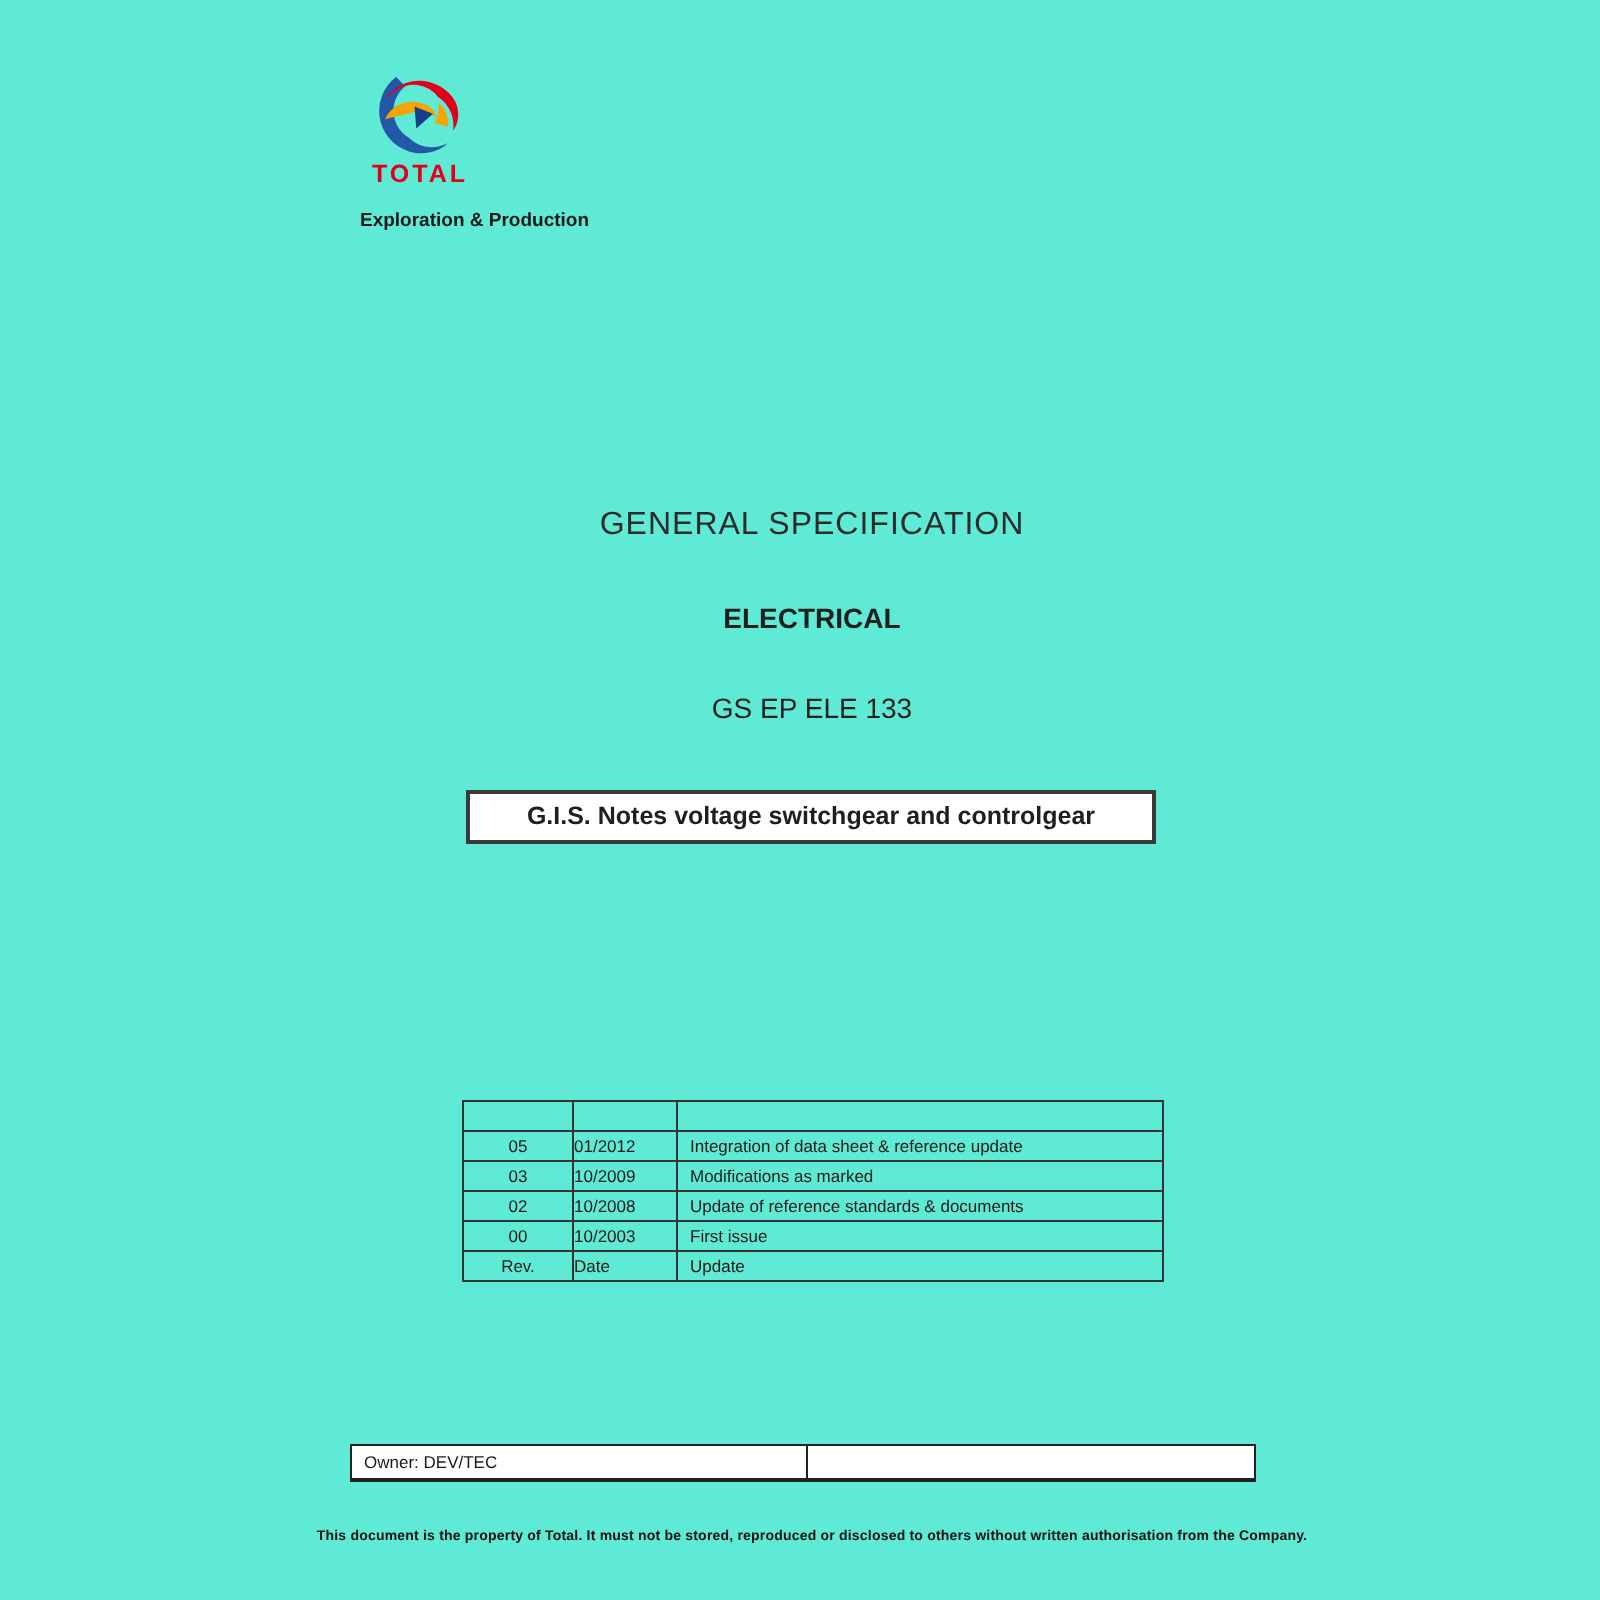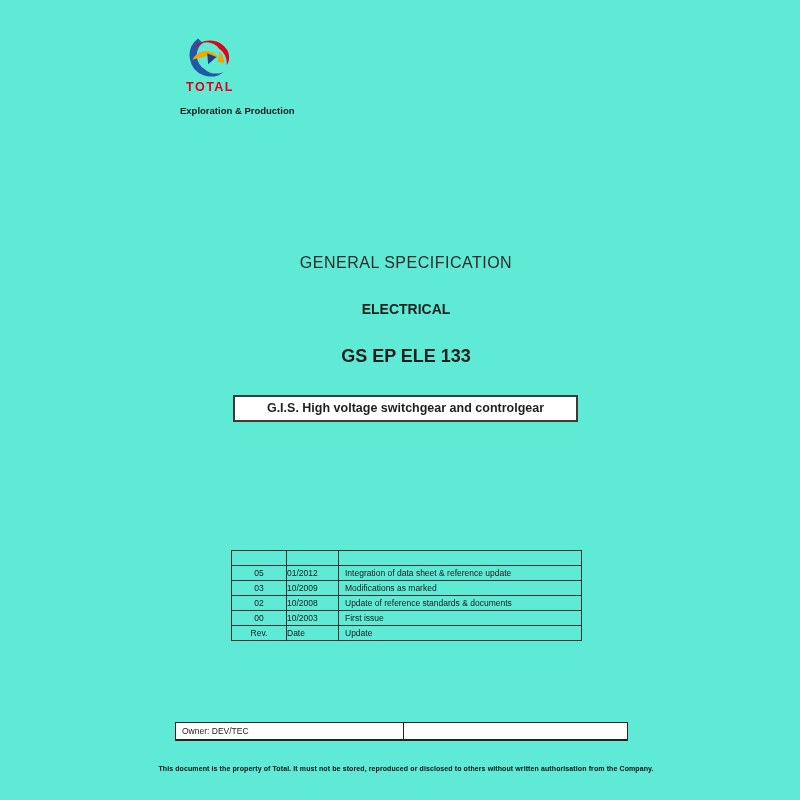--- a/index.html
+++ b/index.html
@@ -23,21 +23,21 @@
   .logo-navy{fill:var(--logo-navy);}
   .logo-orange{fill:var(--logo-orange);}
   .logo-wordmark{margin-top:1px;font-size:12.5px;font-weight:bold;letter-spacing:1.5px;
     color:var(--logo-red);}
   .division{position:absolute;left:180px;top:105px;font-size:9.5px;font-weight:bold;color:#1a1a1a;}
 
   
   .centered{position:absolute;left:12px;right:0;text-align:center;}
   .title-main{top:254px;font-size:16px;font-weight:400;letter-spacing:0.5px;color:var(--ink);}
   .title-discipline{top:301px;font-size:14px;font-weight:bold;color:#1f1f1f;}
-  .title-docnum{top:346px;font-size:18px;font-weight:bold;color:#1f1f1f;}
+  .title-docnum{top:346px;font-size:14px;font-weight:normal;color:#1f1f1f;}
 
   
   .title-box{position:absolute;left:233px;top:395px;width:345px;height:27px;
     border:2px solid var(--line);text-align:center;line-height:23px;
     font-size:12.5px;font-weight:bold;color:#1f1f1f;background:#fff;}
 
   
   .rev-table{position:absolute;left:231px;top:550px;border-collapse:collapse;
     table-layout:fixed;width:350px;}
   .rev-table td{border:1px solid #333;height:15px;font-size:8.5px;color:#1a1a1a;
@@ -82,21 +82,21 @@
     <div class="logo-wordmark">TOTAL</div>
   </div>
 
   <div class="division">Exploration &amp; Production</div>
 
   <div class="centered title-main">GENERAL SPECIFICATION</div>
   <div class="centered title-discipline">ELECTRICAL</div>
   <div class="centered title-docnum">GS EP ELE 133</div>
 
   <div class="title-box">
-    <span>G.I.S. High voltage switchgear and controlgear</span>
+    <span>G.I.S. Notes voltage switchgear and controlgear</span>
   </div>
 
   <table class="rev-table">
     <tbody>
       <tr>
         <td class="c-rev"></td>
         <td class="c-date"></td>
         <td class="c-notes"></td>
       </tr>
       <tr>

